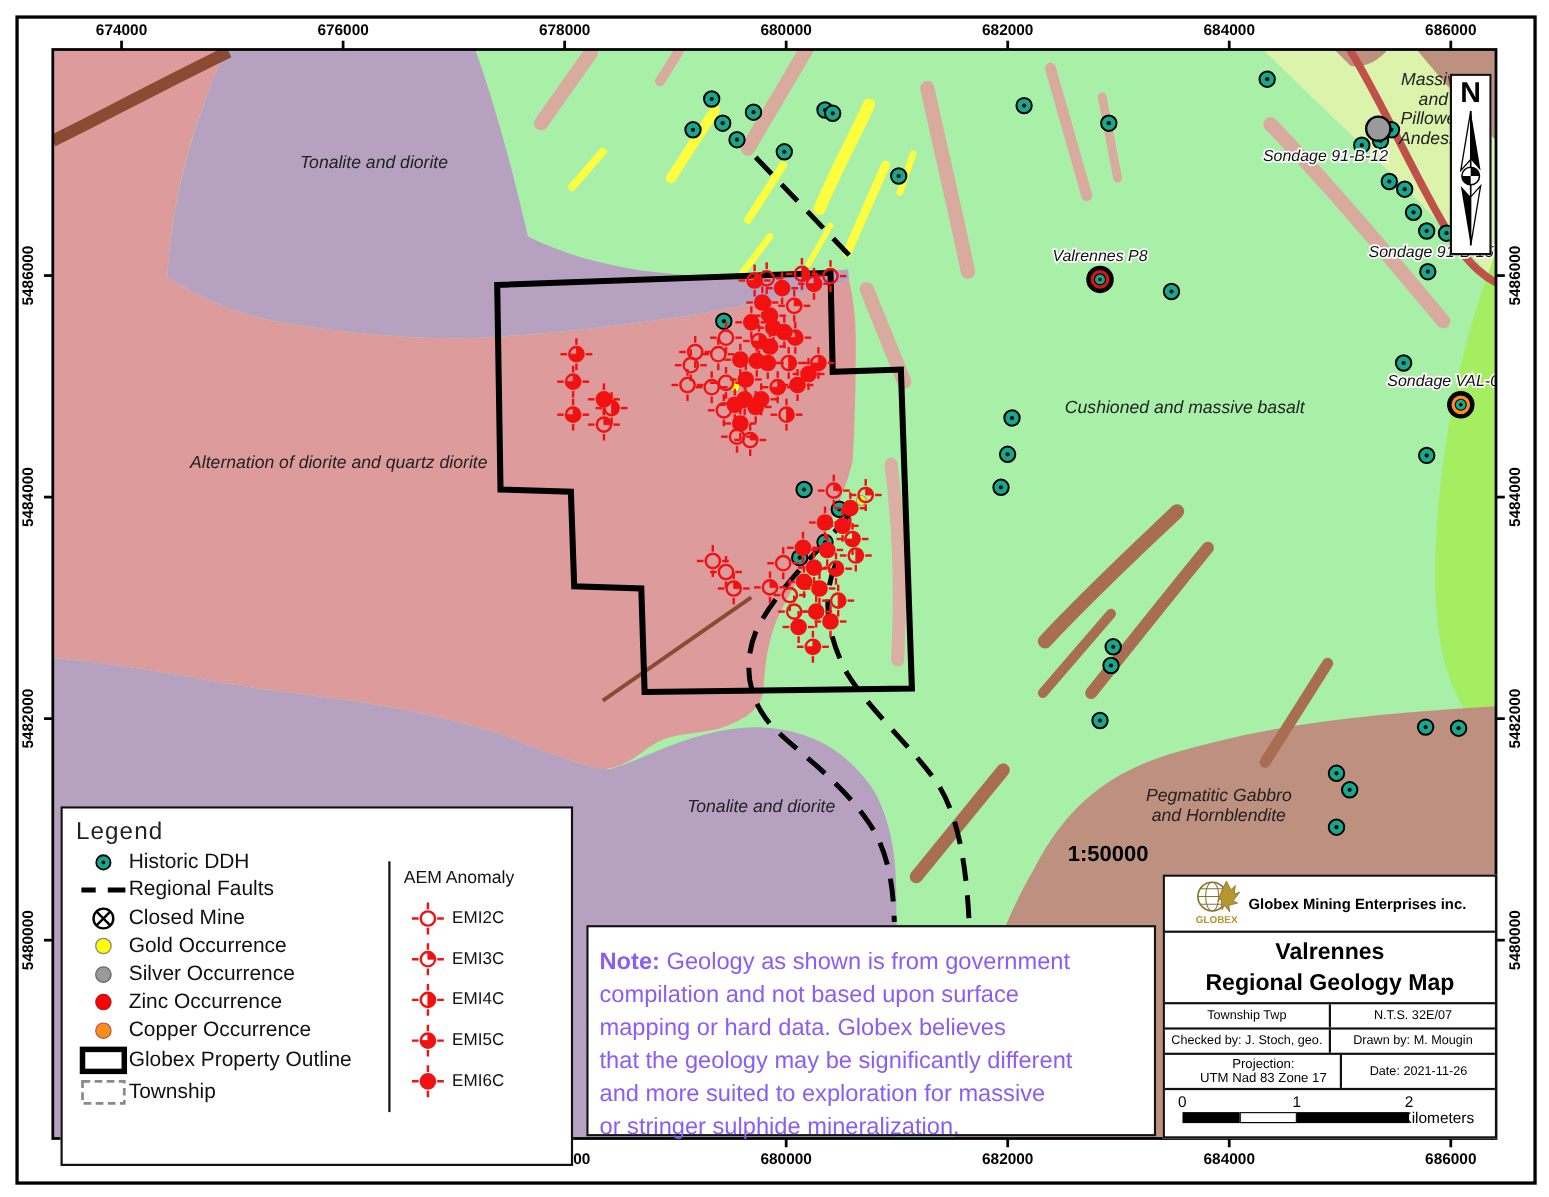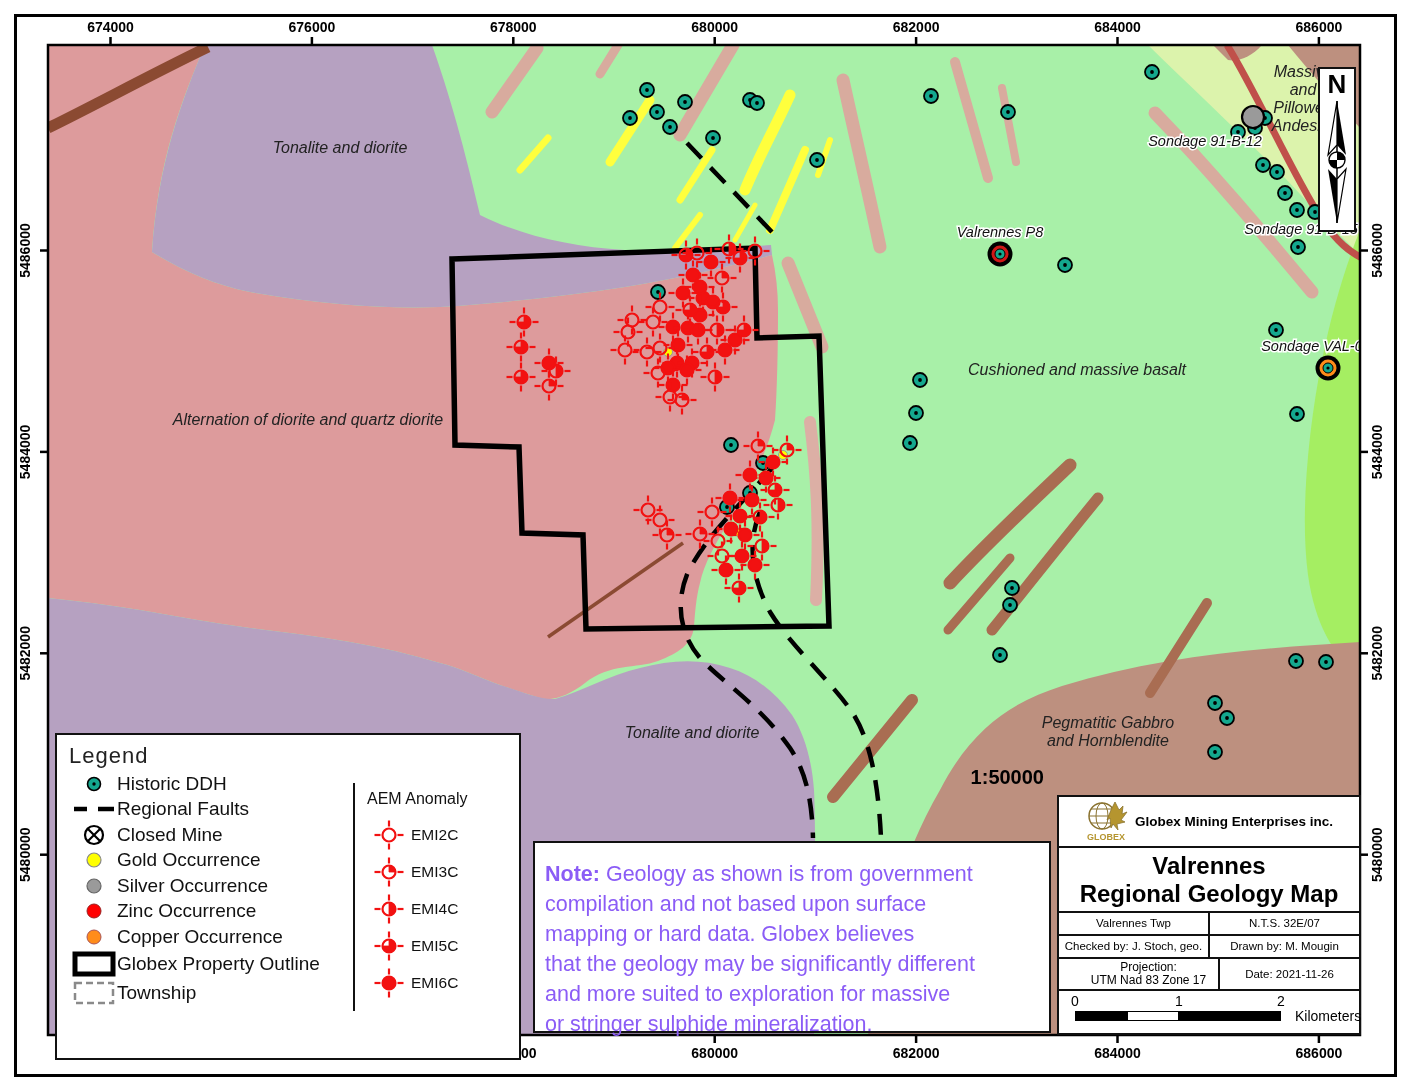--- a/index.html
+++ b/index.html
@@ -29,31 +29,31 @@
 
   
   #scale-text{position:absolute;left:938px;top:766px;width:106px;text-align:right;
       font-size:20px;font-weight:bold;color:#000;}
 
   
   #titleblock{left:1057px;top:795px;width:304px;height:240px;display:flex;flex-direction:column;}
   .tb-row{border-bottom:2px solid #111;display:flex;align-items:center;justify-content:center;box-sizing:border-box;}
   #tb-company{height:56px;}
   #tb-company .co{font-size:13.5px;font-weight:bold;margin-left:6px;}
-  #tb-title{height:70px;flex-direction:column;font-size:24px;font-weight:bold;line-height:28px;text-align:center;}
+  #tb-title{height:70px;flex-direction:column;font-size:21px;font-weight:bold;line-height:28px;text-align:center;}
   .tb-split{height:25px;padding:0;}
   .tb-cell{flex:1;height:100%;display:flex;align-items:center;justify-content:center;font-size:11.5px;box-sizing:border-box;text-align:center;}
   .tb-cell.l{border-right:2px solid #111;}
   .tb-cell.two{flex-direction:column;line-height:13px;font-size:12px;padding-left:20px;}
   #tb-row5{height:35px;}
   #tb-scale{height:46px;border-bottom:none;position:relative;display:block;}
   .sb-num{position:absolute;top:2px;font-size:14px;color:#000;}
   #sb-bar{position:absolute;left:16px;top:20px;width:206px;height:10px;background:#000;}
   #sb-white{position:absolute;left:52px;top:0;width:52px;height:10px;background:#fff;border:1px solid #000;box-sizing:border-box;}
-  #sb-unit{position:absolute;left:236px;top:17px;font-size:14px;text-align:right;}
+  #sb-unit{position:absolute;left:215px;top:17px;font-size:14px;text-align:right;}
 
   
   #north{left:1318px;top:67px;width:38px;height:165px;border-width:2px;text-align:center;}
   #north-n{font-size:26px;font-weight:bold;line-height:26px;margin-top:2px;}
 </style>
 </head>
 <body>
 
 <div id="page">
 
@@ -1088,21 +1088,21 @@
           <text x="2" y="42" font-size="9" font-weight="bold" fill="#b5952f">GLOBEX</text>
         </svg>
       </span>
       <span class="co">Globex Mining Enterprises inc.</span>
     </div>
     <div class="tb-row" id="tb-title">
       <span>Valrennes</span>
       <span>Regional Geology Map</span>
     </div>
     <div class="tb-row tb-split">
-      <span class="tb-cell l">Valrennes Twp</span>
+      <span class="tb-cell l">Township Twp</span>
       <span class="tb-cell">N.T.S. 32E/07</span>
     </div>
     <div class="tb-row tb-split">
       <span class="tb-cell l">Checked by: J. Stoch, geo.</span>
       <span class="tb-cell">Drawn by: M. Mougin</span>
     </div>
     <div class="tb-row tb-split" id="tb-row5">
       <span class="tb-cell l two">
         <span>Projection:</span>
         <span>UTM Nad 83 Zone 17</span>

